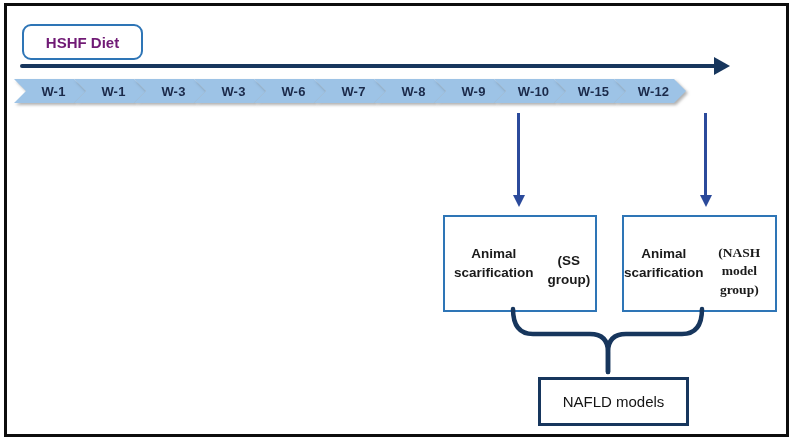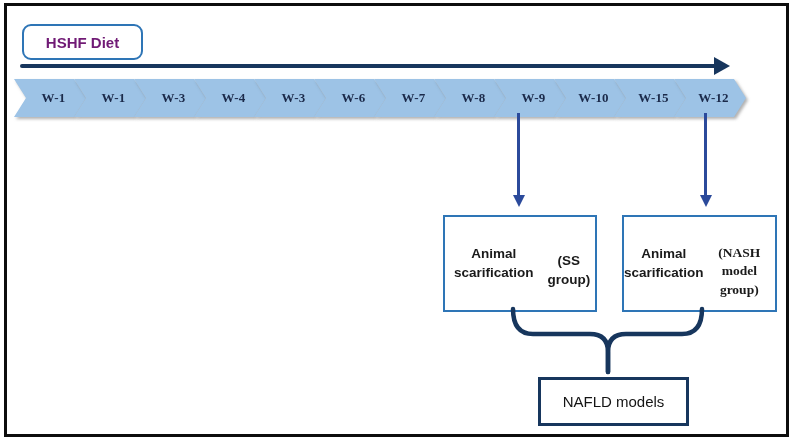--- a/index.html
+++ b/index.html
@@ -31,24 +31,24 @@
   
   .chev-row{
     position:absolute;left:14px;top:79px;height:28px;display:flex;align-items:flex-start;
   }
   .chev-wrap{
     filter:drop-shadow(2px 2px 1.5px rgba(100,100,100,.5));
     margin-right:-12px;display:inline-block;
   }
   .chev{
     display:flex;align-items:center;justify-content:center;
-    width:72px;height:38px;box-sizing:border-box;padding-left:7px;
+    width:72px;height:24px;box-sizing:border-box;padding-left:7px;
     background:var(--chevron-fill,#9DC3E6);
     clip-path:polygon(0 0,60px 0,100% 50%,60px 100%,0 100%,12px 50%);
-    font-family:Liberation Serif, serif;font-weight:700;font-size:13px;
+    font-family:Liberation Sans, sans-serif;font-weight:700;font-size:13px;
     color:var(--week-text,#1B2A4A);letter-spacing:.2px;
   }
   
   .v-line{position:absolute;width:3px;background:var(--arrow-blue,#2B4A9B);}
   .v-head{
     position:absolute;width:0;height:0;
     border-left:6px solid transparent;border-right:6px solid transparent;
     border-top:12px solid var(--arrow-blue,#2B4A9B);
   }
   
@@ -87,23 +87,20 @@
       <span class="chev-wrap">
         <span class="chev">W-1</span>
       </span>
       <span class="chev-wrap">
         <span class="chev">W-1</span>
       </span>
       <span class="chev-wrap">
         <span class="chev">W-3</span>
       </span>
       <span class="chev-wrap">
-        <span class="chev">W-4</span>
-      </span>
-      <span class="chev-wrap">
         <span class="chev">W-3</span>
       </span>
       <span class="chev-wrap">
         <span class="chev">W-6</span>
       </span>
       <span class="chev-wrap">
         <span class="chev">W-7</span>
       </span>
       <span class="chev-wrap">
         <span class="chev">W-8</span>

